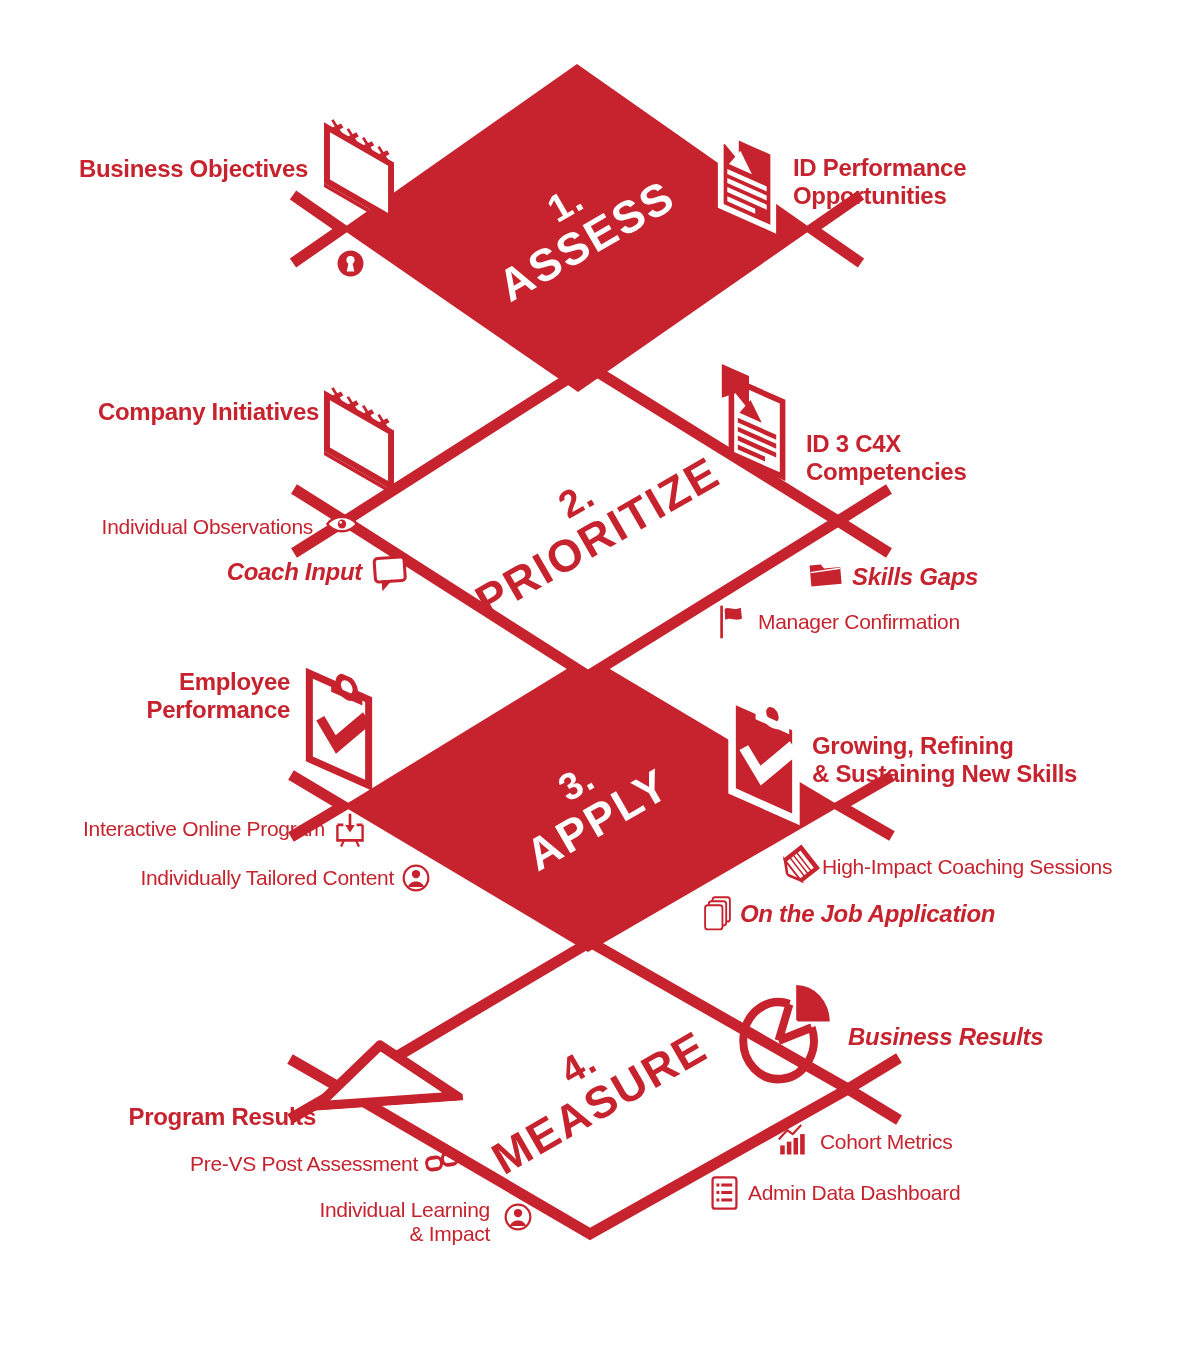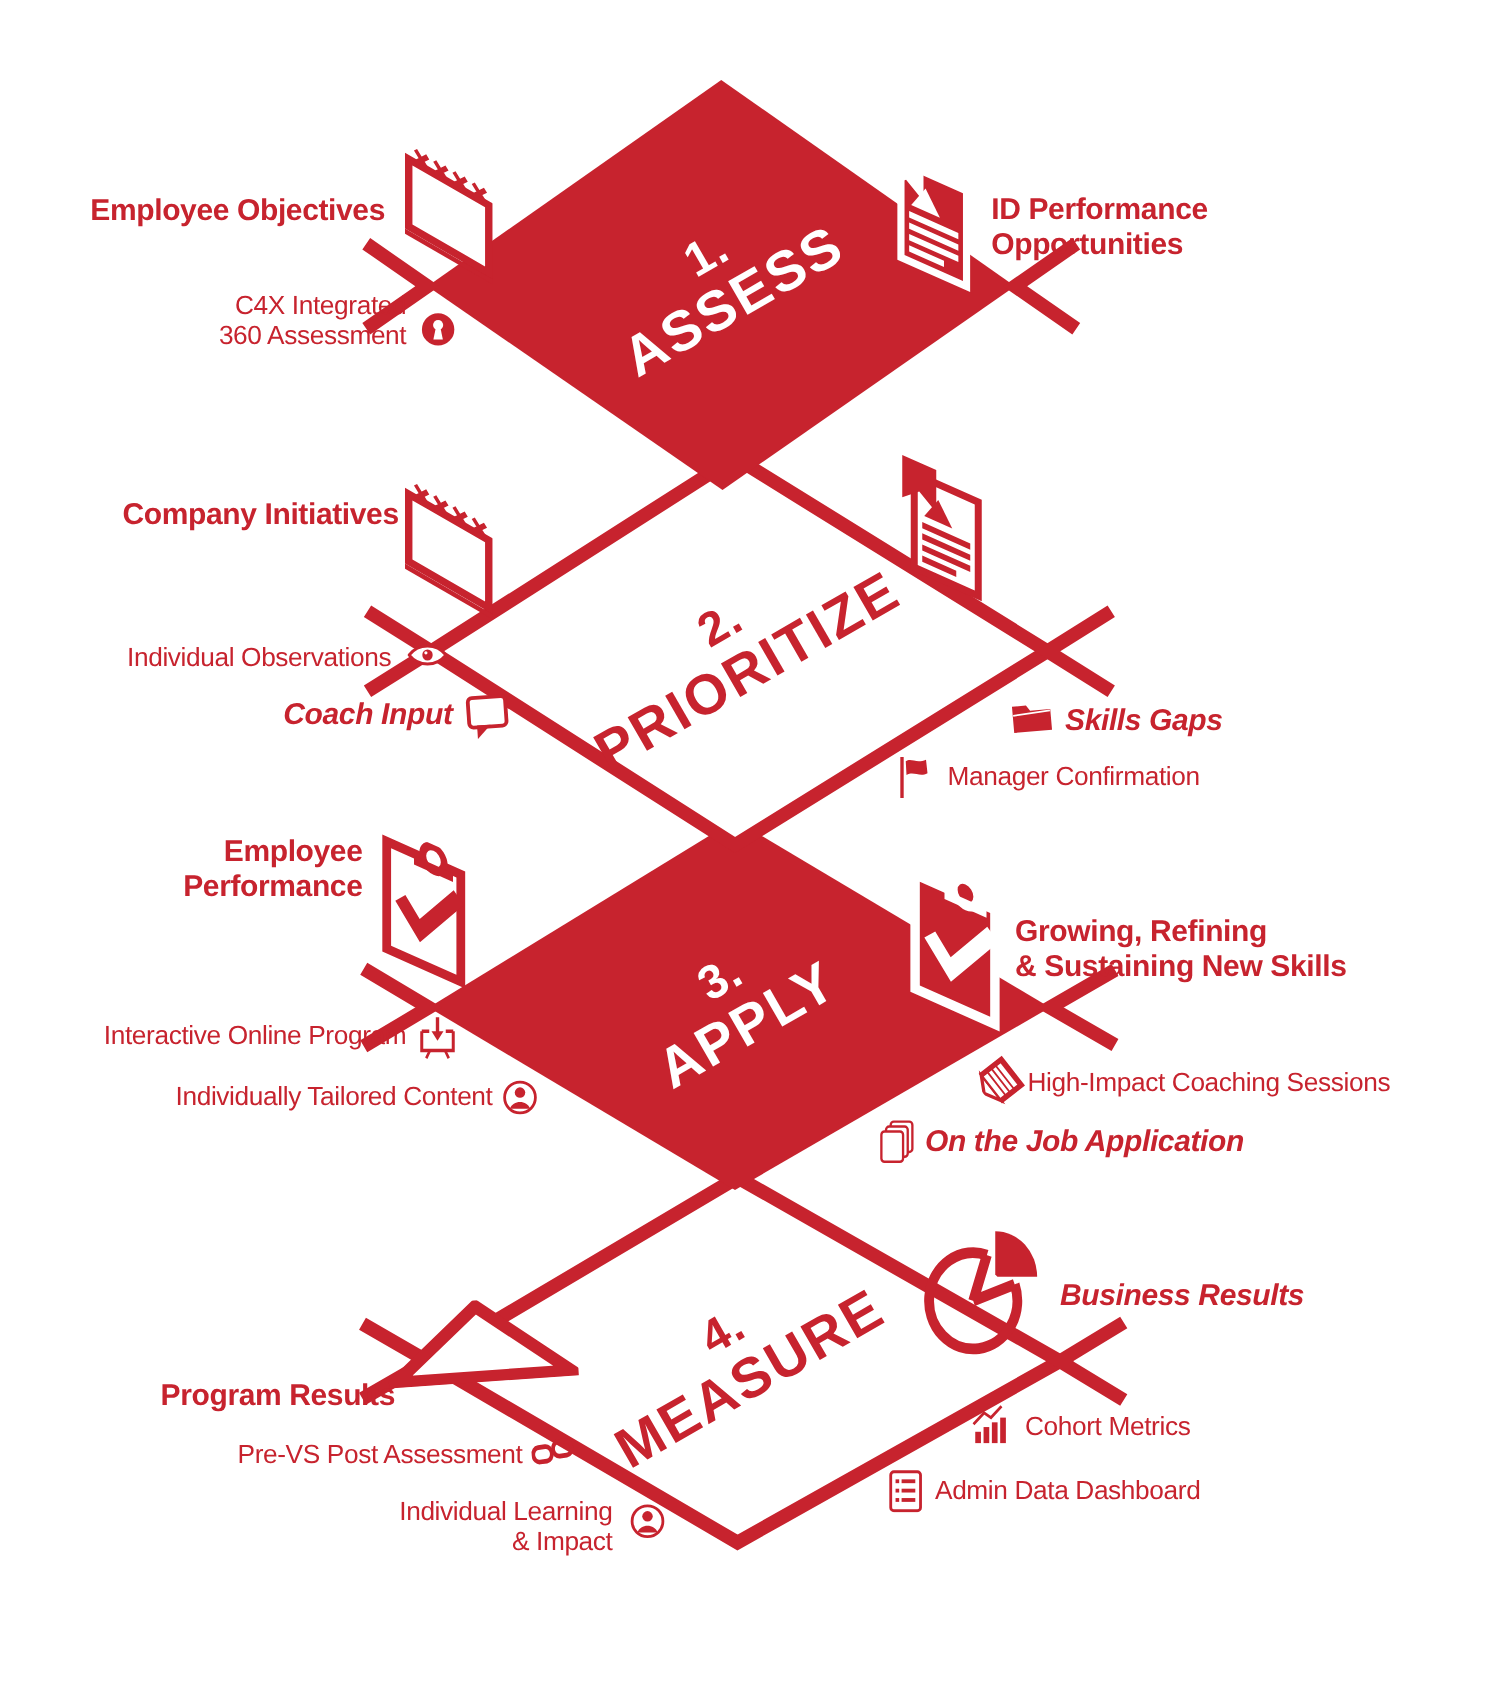--- a/index.html
+++ b/index.html
@@ -334,29 +334,29 @@
       <svg viewBox="0 0 100 90" preserveAspectRatio="none">
         <use href="#sym-bars"></use>
       </svg>
     </div>
   <div class="icon" id="ic-doclist-4">
       <svg viewBox="0 0 90 100" preserveAspectRatio="none">
         <use href="#sym-doclist"></use>
       </svg>
     </div>
 
-  <div class="lbl bold ra" id="lbl-business-objectives">Employee Objectives</div>
-  <div class="lbl reg ra" id="lbl-c4x">C4X Integrated
-360 Assessment</div>
+  <div class="lbl bold ra" id="lbl-business-objectives">Business Objectives</div>
   <div class="lbl bold" id="lbl-id-performance">ID Performance
 Opportunities</div>
 
   <div class="lbl bold ra" id="lbl-company-initiatives">Company Initiatives</div>
   <div class="lbl reg ra" id="lbl-individual-observations">Individual Observations</div>
   <div class="lbl ital ra" id="lbl-coach-input">Coach Input</div>
+  <div class="lbl bold" id="lbl-id3">ID 3 C4X
+Competencies</div>
   <div class="lbl ital" id="lbl-skill-gaps">Skills Gaps</div>
   <div class="lbl reg" id="lbl-manager-confirmation">Manager Confirmation</div>
 
   <div class="lbl bold ra" id="lbl-employee-performance">Employee
 Performance</div>
   <div class="lbl reg ra" id="lbl-interactive">Interactive Online Program</div>
   <div class="lbl reg ra" id="lbl-individually">Individually Tailored Content</div>
   <div class="lbl bold" id="lbl-growing">Growing, Refining
 &amp; Sustaining New Skills</div>
   <div class="lbl reg" id="lbl-high-impact">High-Impact Coaching Sessions</div>

